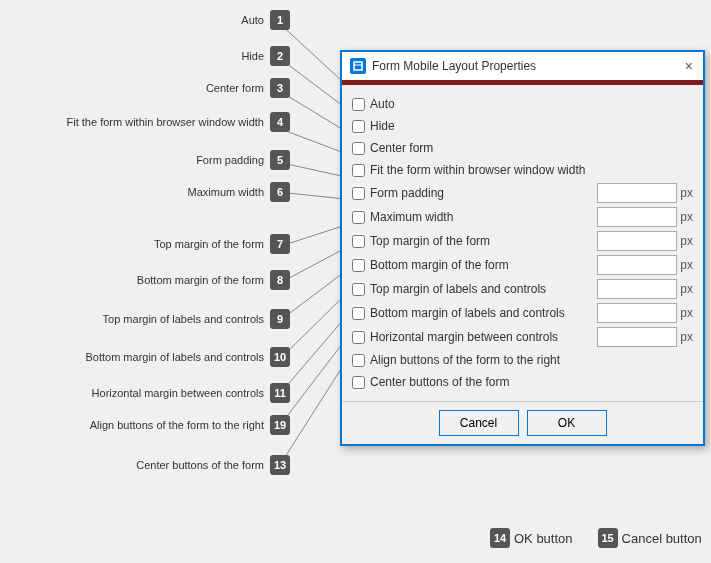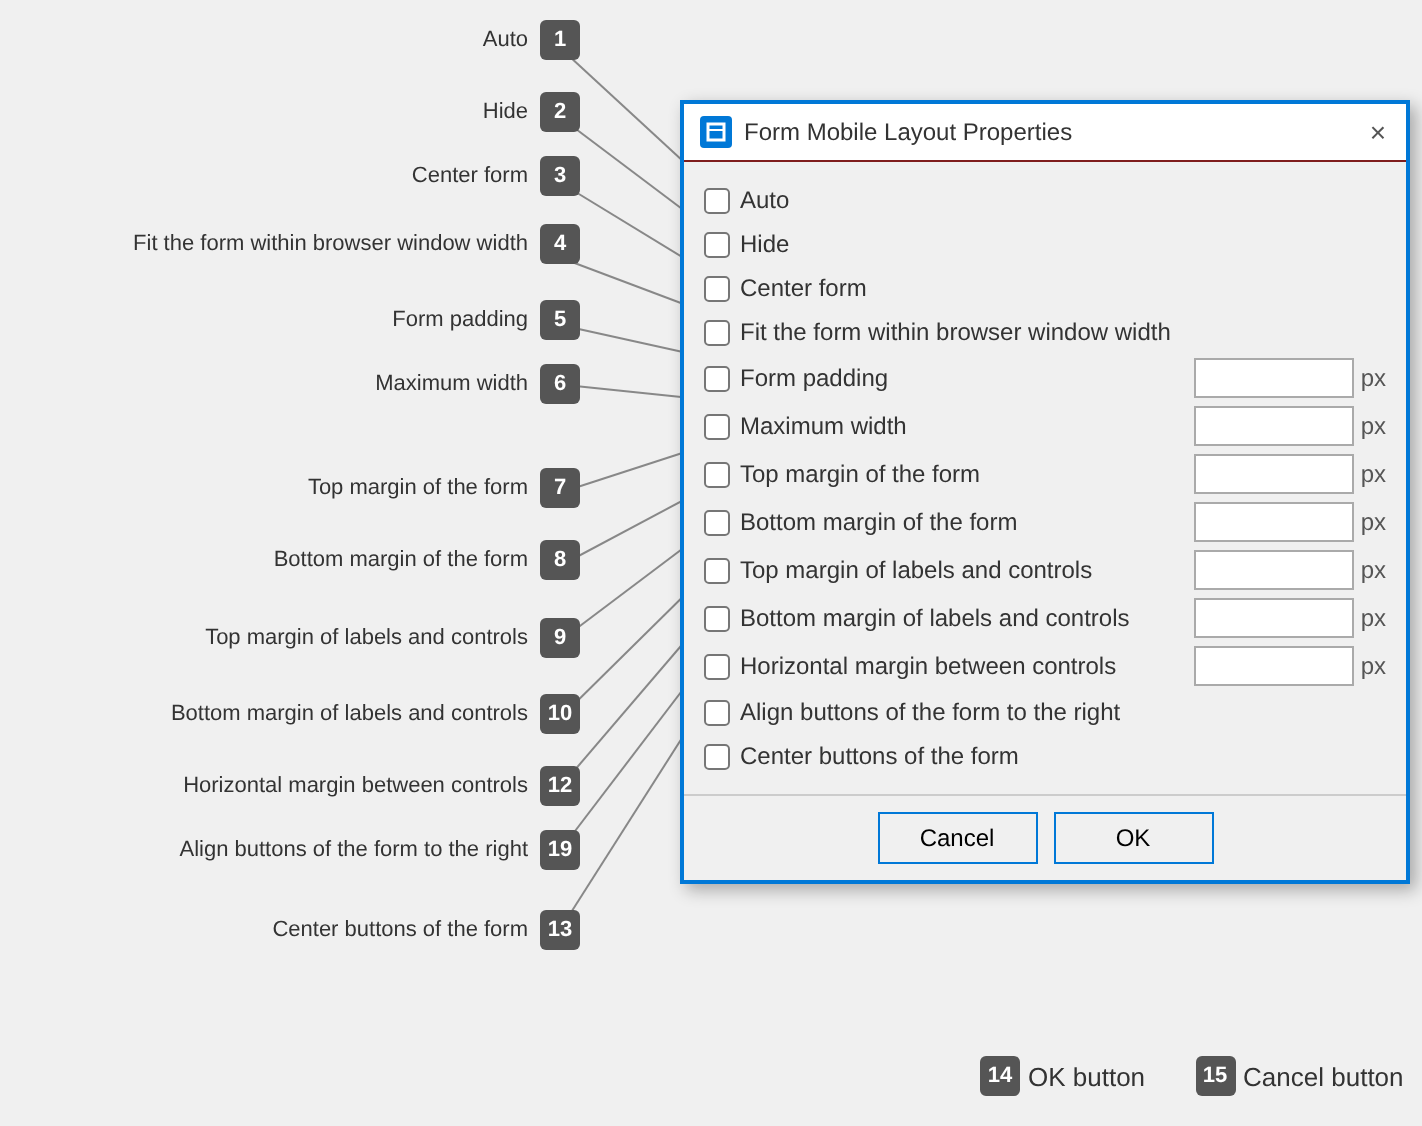--- a/index.html
+++ b/index.html
@@ -57,21 +57,21 @@
       left: 340px;
       top: 50px;
       width: 365px;
       background: #f0f0f0;
       border: 2px solid #0078d7;
       box-shadow: 3px 3px 8px rgba(0,0,0,0.3);
     }
 
     .dialog-titlebar {
       background: #fff;
-      border-bottom: 1px solid #7f1d1d;
+      border-bottom: 5px solid #7f1d1d;
       padding: 6px 8px;
       display: flex;
       align-items: center;
       justify-content: space-between;
     }
 
     .dialog-title-left {
       display: flex;
       align-items: center;
       gap: 6px;
@@ -292,21 +292,21 @@
     <span class="annotation-badge">9</span>
   </div>
 
   <div class="annotation-item" style="top:347px; left:0; right:0;">
     <span class="annotation-label">Bottom margin of labels and controls</span>
     <span class="annotation-badge">10</span>
   </div>
 
   <div class="annotation-item" style="top:383px; left:0; right:0;">
     <span class="annotation-label">Horizontal margin between controls</span>
-    <span class="annotation-badge">12</span>
+    <span class="annotation-badge">11</span>
   </div>
 
   <div class="annotation-item" style="top:415px; left:0; right:0;">
     <span class="annotation-label">Align buttons of the form to the right</span>
     <span class="annotation-badge">19</span>
   </div>
 
   <div class="annotation-item" style="top:455px; left:0; right:0;">
     <span class="annotation-label">Center buttons of the form</span>
     <span class="annotation-badge">13</span>

